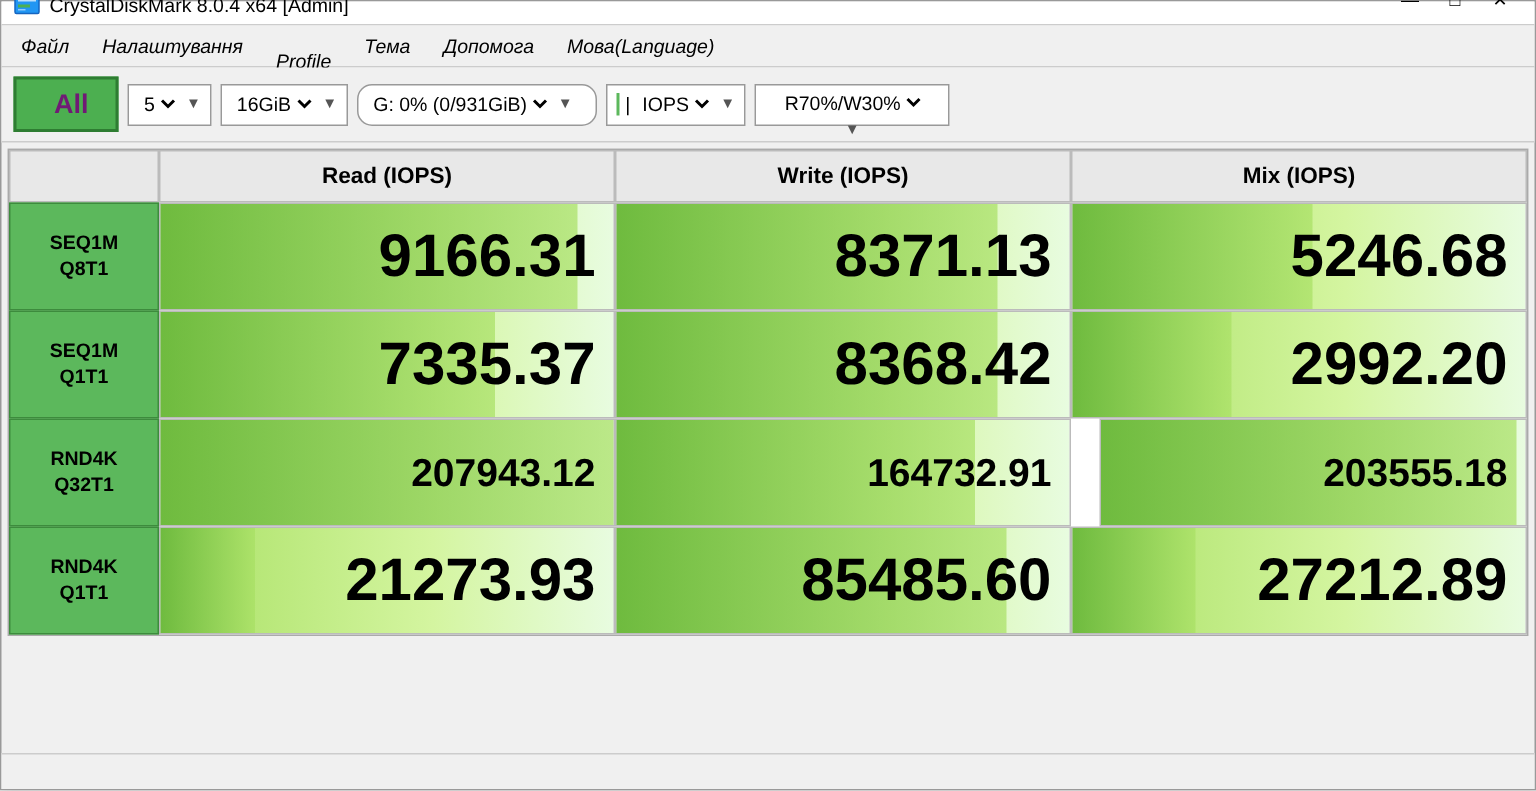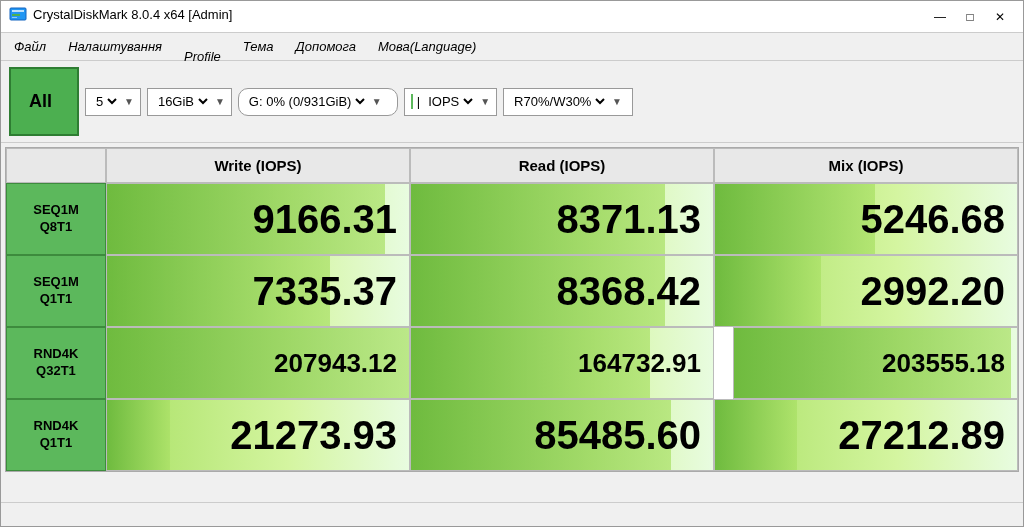--- a/index.html
+++ b/index.html
@@ -17,23 +17,23 @@
       background: #f0f0f0;
       border: 1px solid #999;
       box-shadow: 2px 2px 8px rgba(0,0,0,0.3);
       display: flex;
       flex-direction: column;
     }
     .title-bar {
       background: #ffffff;
       border-bottom: 1px solid #ccc;
       display: flex;
-      align-items: flex-start;
+      align-items: flex-end;
       padding: 4px 8px;
-      height: 32px;
+      height: 16px;
       justify-content: space-between;
     }
     .title-bar-left {
       display: flex;
       align-items: center;
       gap: 6px;
     }
     .app-icon {
       width: 18px;
       height: 18px;
@@ -81,28 +81,28 @@
     .toolbar {
       display: flex;
       align-items: center;
       padding: 6px 8px;
       gap: 6px;
       background: #f0f0f0;
       border-bottom: 1px solid #ccc;
     }
     .btn-all {
       background: #4caf50;
-      color: #000000;
+      color: #701a75;
       font-size: 18px;
       font-weight: bold;
       border: 2px solid #2e7d32;
-      padding: 22px 18px;
+      padding: 6px 18px;
       cursor: pointer;
       min-width: 70px;
-      text-align: left;
+      text-align: right;
     }
     .dropdown {
       display: flex;
       align-items: center;
       background: #fff;
       border: 1px solid #999;
       padding: 3px 6px;
       cursor: pointer;
       font-size: 13px;
       gap: 4px;
@@ -251,35 +251,35 @@
     <div class="dropdown">
       <span style="font-size:13px;border-left:2px solid #5cb85c;padding-left:4px;">|</span>
       <select>
         <option>IOPS</option>
         <option>MB/s</option>
         <option>GB/s</option>
       </select>
       <span class="dropdown-arrow">▼</span>
     </div>
 
-    <div class="dropdown" style="min-width:130px;">
+    <div class="dropdown" style="min-width:130px;flex-direction:column;">
       <select>
         <option>R70%/W30%</option>
         <option>Default</option>
       </select>
       <span class="dropdown-arrow">▼</span>
     </div>
   </div>
 
   <div class="content">
     <div class="table-container">
 
       <div class="col-header-empty"></div>
+      <div class="col-header">Read (IOPS)</div>
       <div class="col-header">Write (IOPS)</div>
-      <div class="col-header">Read (IOPS)</div>
       <div class="col-header">Mix (IOPS)</div>
 
       <div class="row-label" style="white-space:pre-line;">SEQ1M
 Q8T1</div>
       <div class="data-cell">
         <div class="bar" style="width:92%"></div>
         <span class="value">9166.31</span>
       </div>
       <div class="data-cell">
         <div class="bar" style="width:84%"></div>

